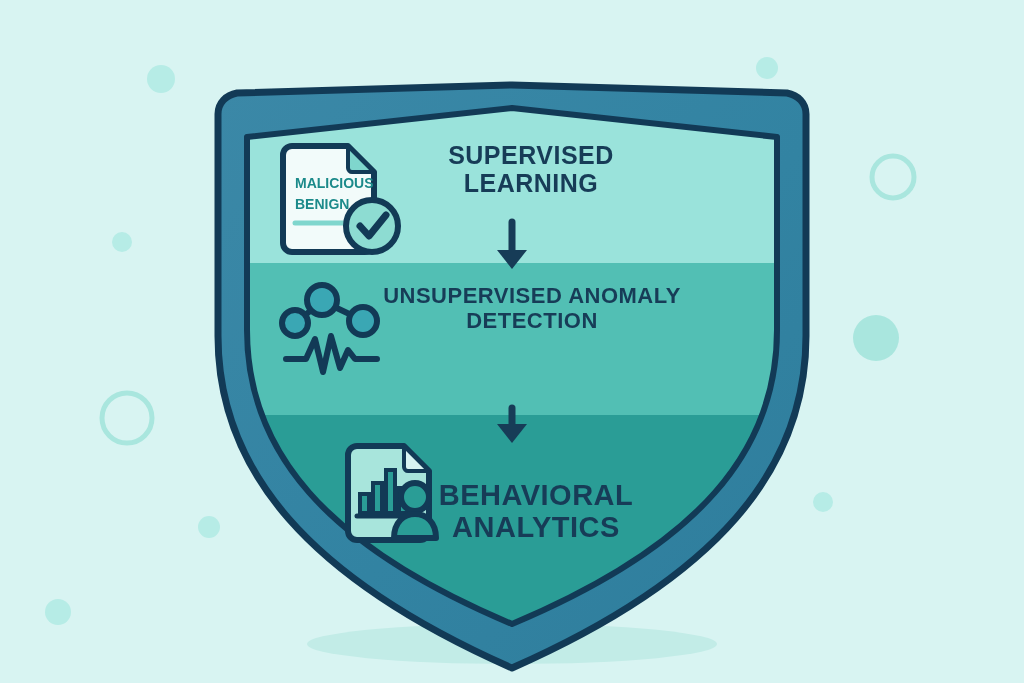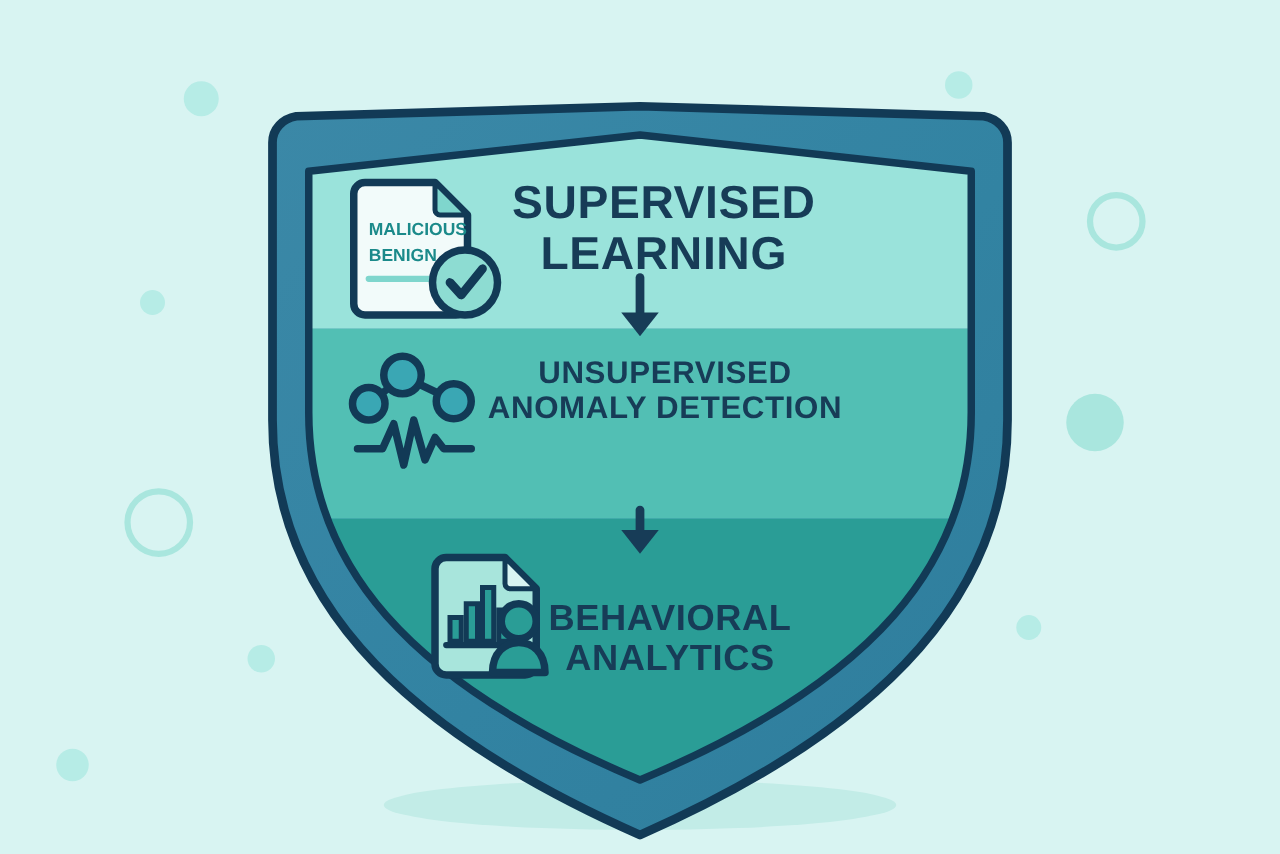--- a/index.html
+++ b/index.html
@@ -34,27 +34,27 @@
     letter-spacing: 0.5px;
     text-align: center;
     line-height: 1.12;
     text-transform: uppercase;
     user-select: none;
   }
   #label-supervised {
     left: 400px;
     top: 141px;
     width: 262px;
-    font-size: 37px;
+    font-size: 25px;
   }
   #label-unsupervised {
     left: 382px;
     top: 284px;
     width: 300px;
-    font-size: 25px;
+    font-size: 22px;
   }
   #label-behavioral {
     left: 400px;
     top: 479px;
     width: 272px;
     font-size: 29px;
   }
   .doc-text {
     font-family: "Liberation Sans", sans-serif;
     font-weight: bold;

